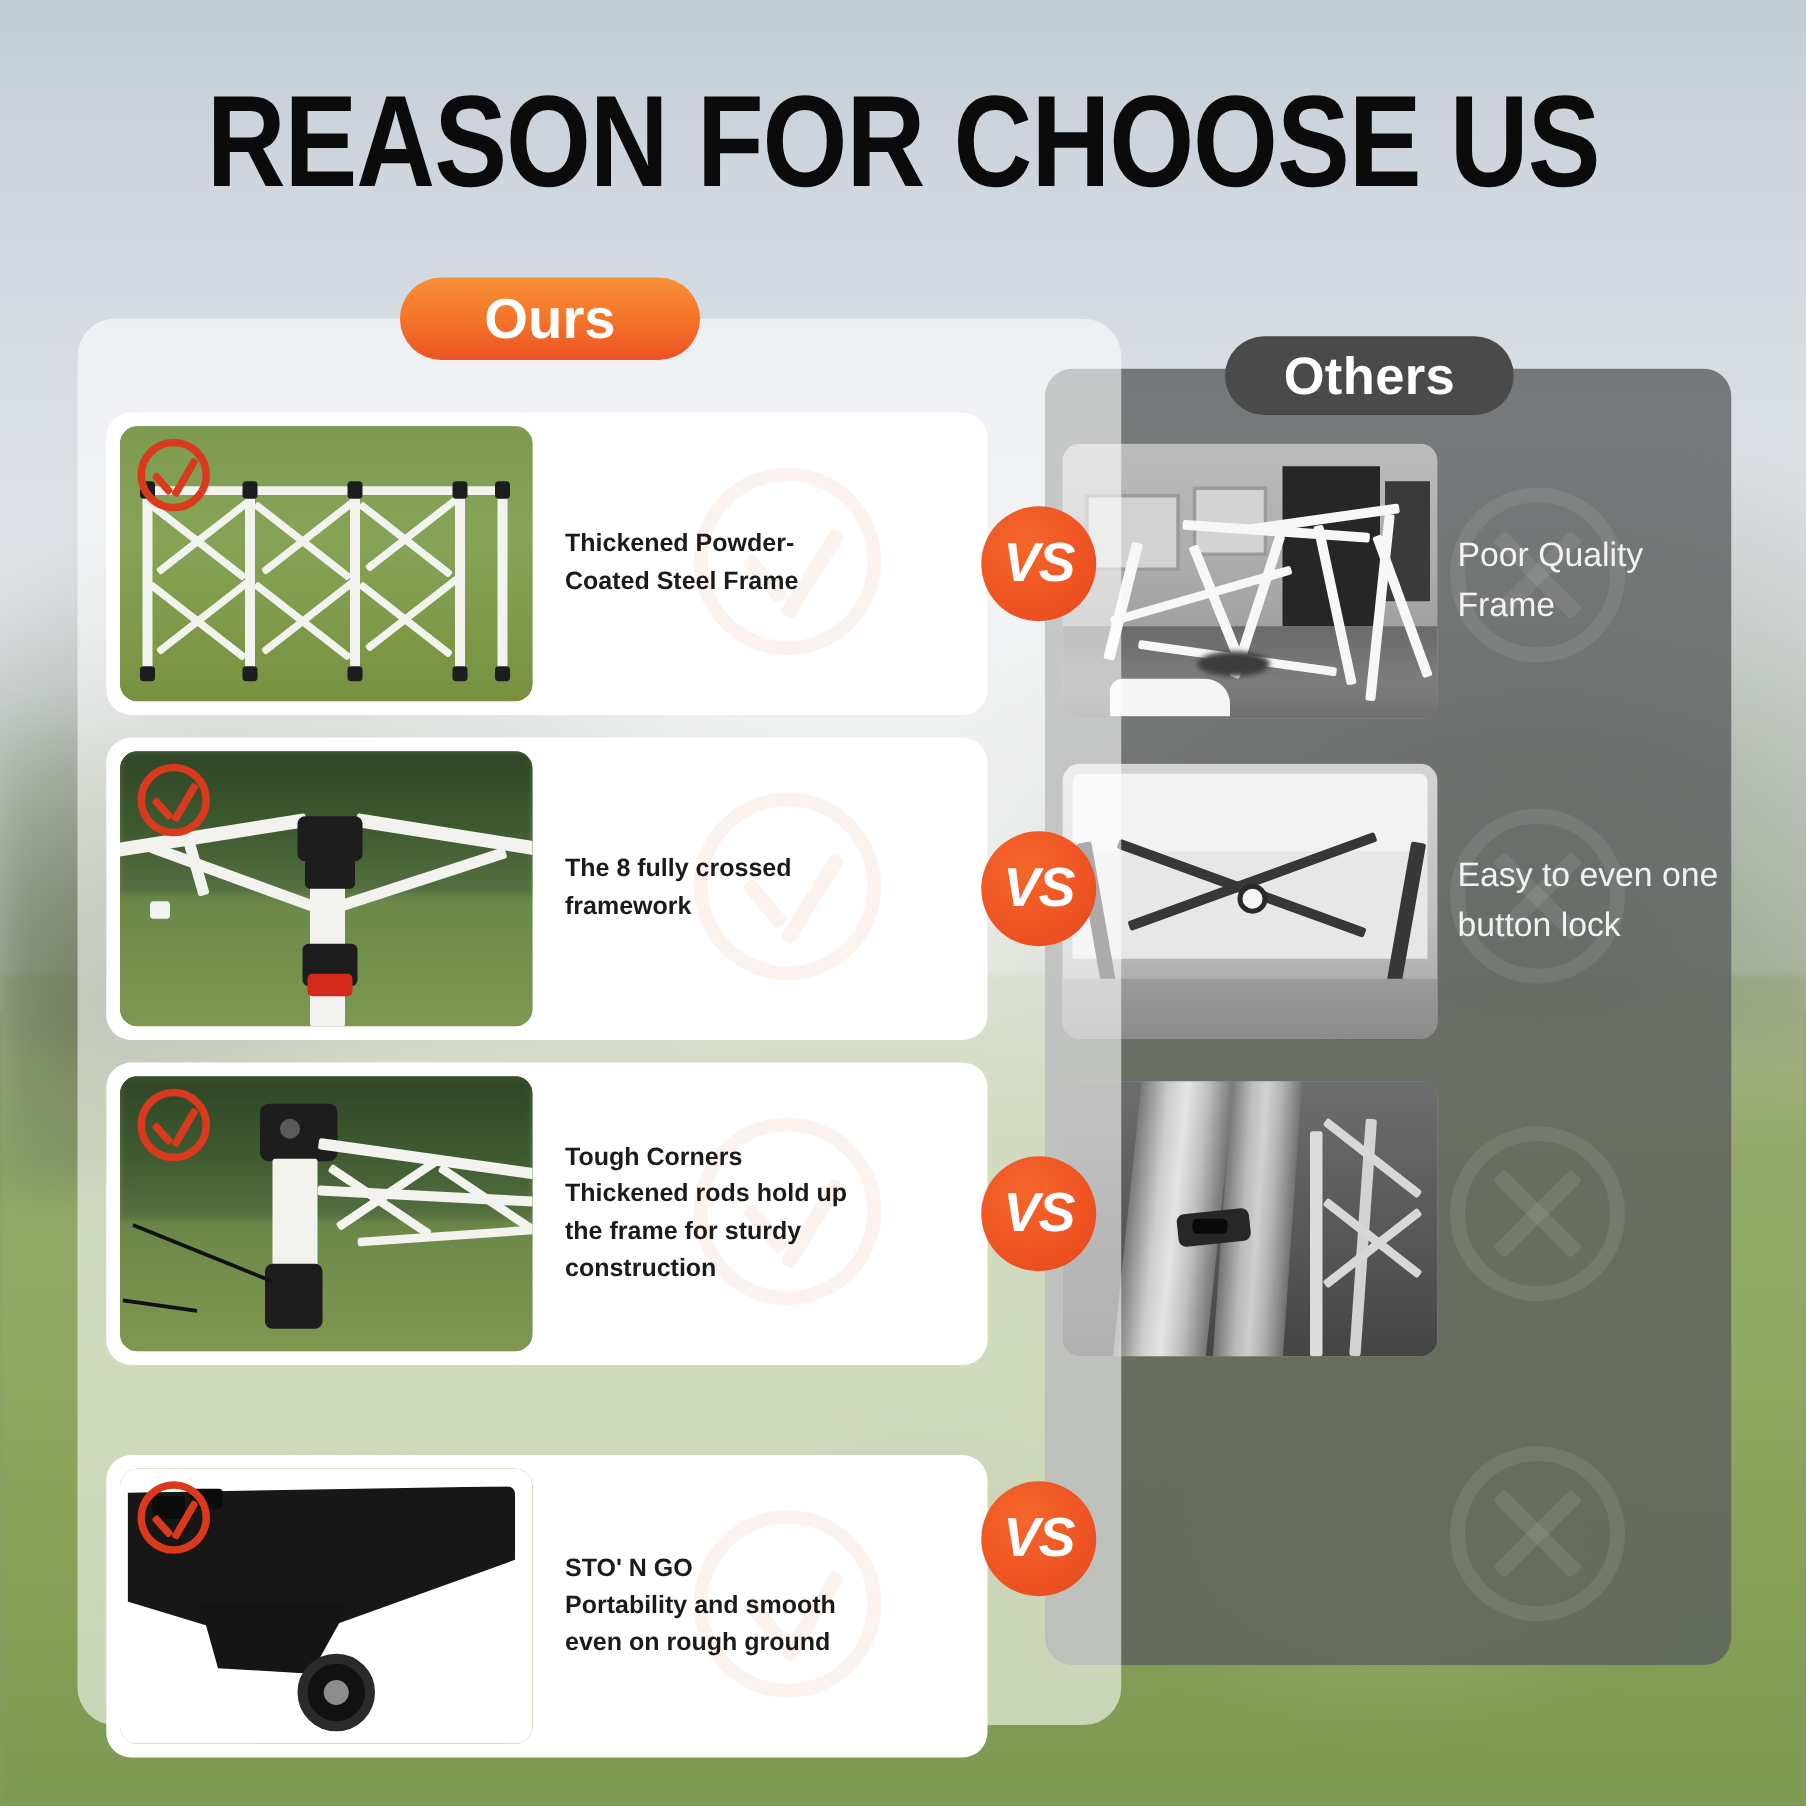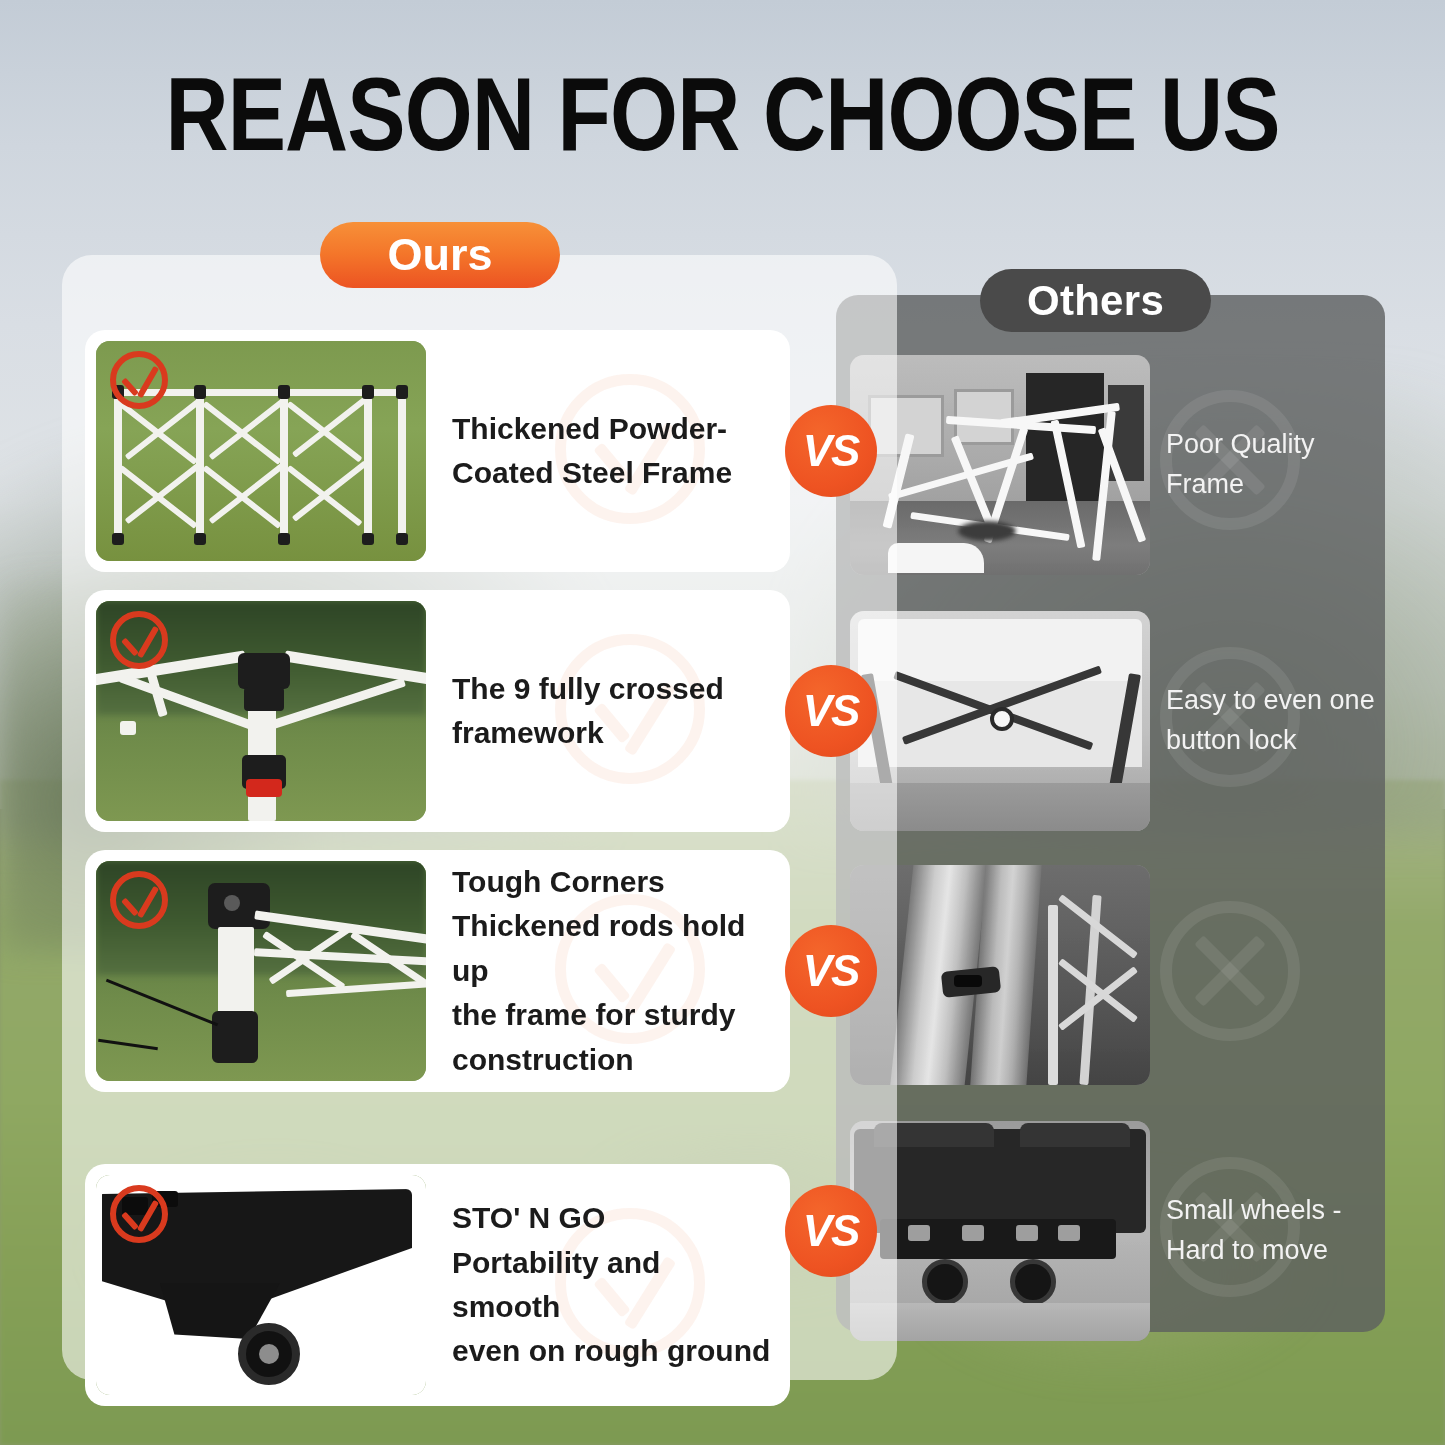--- a/index.html
+++ b/index.html
@@ -137,21 +137,21 @@
     display:flex; align-items:center;
     overflow:hidden;
   }
   .ours-photo {
     width:330px; height:220px; margin-left:11px;
     border-radius:14px; overflow:hidden; position:relative;
     flex:0 0 auto; background:#7d9a52;
   }
   .ours-text {
     flex:1; margin-left:26px; margin-right:14px;
-    color:#1b1b1b; font-size:30px; line-height:1.48;
+    color:#1b1b1b; font-size:20px; line-height:1.48;
     font-weight:600; position:relative; z-index:2;
   }
   .check-water {
     position:absolute; z-index:1;
     width:150px; height:150px; border-radius:50%;
     border:11px solid rgba(236,120,60,0.085);
     pointer-events:none;
   }
   .check-water .cw-stem, .check-water .cw-tail {
     position:absolute; background:rgba(236,120,60,0.085); border-radius:4px;
@@ -280,42 +280,20 @@
         <div class="bar" style="left:200px; top:58px; width:96px; height:7px; background:#d4d4d4; transform:rotate(38deg);"></div>
         <div class="bar" style="left:200px; top:130px; width:96px; height:7px; background:#d4d4d4; transform:rotate(-38deg);"></div>
         <div class="bar" style="left:200px; top:122px; width:96px; height:7px; background:#d4d4d4; transform:rotate(38deg);"></div>
       </div>
     </div>
     <div class="others-text">
     </div>
   </div>
   <div class="x-water" style="left:324px; top:606px;"></div>
 
-  <div class="others-row" style="top:826px;">
-    <div class="others-photo">
-      <div class="ph">
-        <div class="concrete"></div>
-        <div class="bag" style="left:4px; top:8px; width:292px; height:104px; background:#2b2b2b;"></div>
-        <div class="bag" style="left:24px; top:2px; width:120px; height:24px; background:#383838; border-radius:8px 8px 0 0;"></div>
-        <div class="bag" style="left:170px; top:2px; width:110px; height:24px; background:#383838; border-radius:8px 8px 0 0;"></div>
-        <div style="position:absolute; left:30px; top:98px; width:236px; height:40px; background:#1e1e1e; border-radius:4px;"></div>
-        <div style="position:absolute; left:58px; top:104px; width:22px; height:16px; background:#9d9d9d; border-radius:3px;"></div>
-        <div style="position:absolute; left:112px; top:104px; width:22px; height:16px; background:#9d9d9d; border-radius:3px;"></div>
-        <div style="position:absolute; left:166px; top:104px; width:22px; height:16px; background:#9d9d9d; border-radius:3px;"></div>
-        <div style="position:absolute; left:208px; top:104px; width:22px; height:16px; background:#9d9d9d; border-radius:3px;"></div>
-        <div class="wheel" style="left:72px; top:138px; width:46px; height:46px;"></div>
-        <div class="wheel" style="left:160px; top:138px; width:46px; height:46px;"></div>
-        <div style="position:absolute; left:0; bottom:0; width:100%; height:38px; background:linear-gradient(180deg,#b5b5b5 0%,#a2a2a2 100%);"></div>
-      </div>
-    </div>
-    <div class="others-text">
-      <div>Small wheels -</div>
-      <div>Hard to move</div>
-    </div>
-  </div>
   <div class="x-water" style="left:324px; top:862px;"></div>
 </div>
 
 <div id="others-label">Others</div>
 
 <div id="ours-panel"></div>
 
 <div class="ours-card" style="top:330px; height:242px;">
   <div class="ours-photo">
     <div class="ph">
@@ -380,21 +358,21 @@
       <div class="bar-d" style="left:146px; top:154px; width:44px; height:34px; border-radius:5px;"></div>
       <div style="position:absolute; left:150px; top:178px; width:36px; height:18px; background:#d3281c; border-radius:4px;"></div>
       <div class="bar" style="left:24px; top:120px; width:16px; height:14px; border-radius:3px;"></div>
     </div>
     <div class="check-badge">
       <div class="cb-tail"></div>
         <div class="cb-stem"></div>
     </div>
   </div>
   <div class="ours-text">
-    <div>The 9 fully crossed</div>
+    <div>The 8 fully crossed</div>
     <div>framework</div>
   </div>
   <div class="check-water" style="left:470px; top:44px;">
     <div class="cw-tail"></div>
       <div class="cw-stem"></div>
   </div>
 </div>
 
 <div class="ours-card" style="top:850px; height:242px;">
   <div class="ours-photo">

